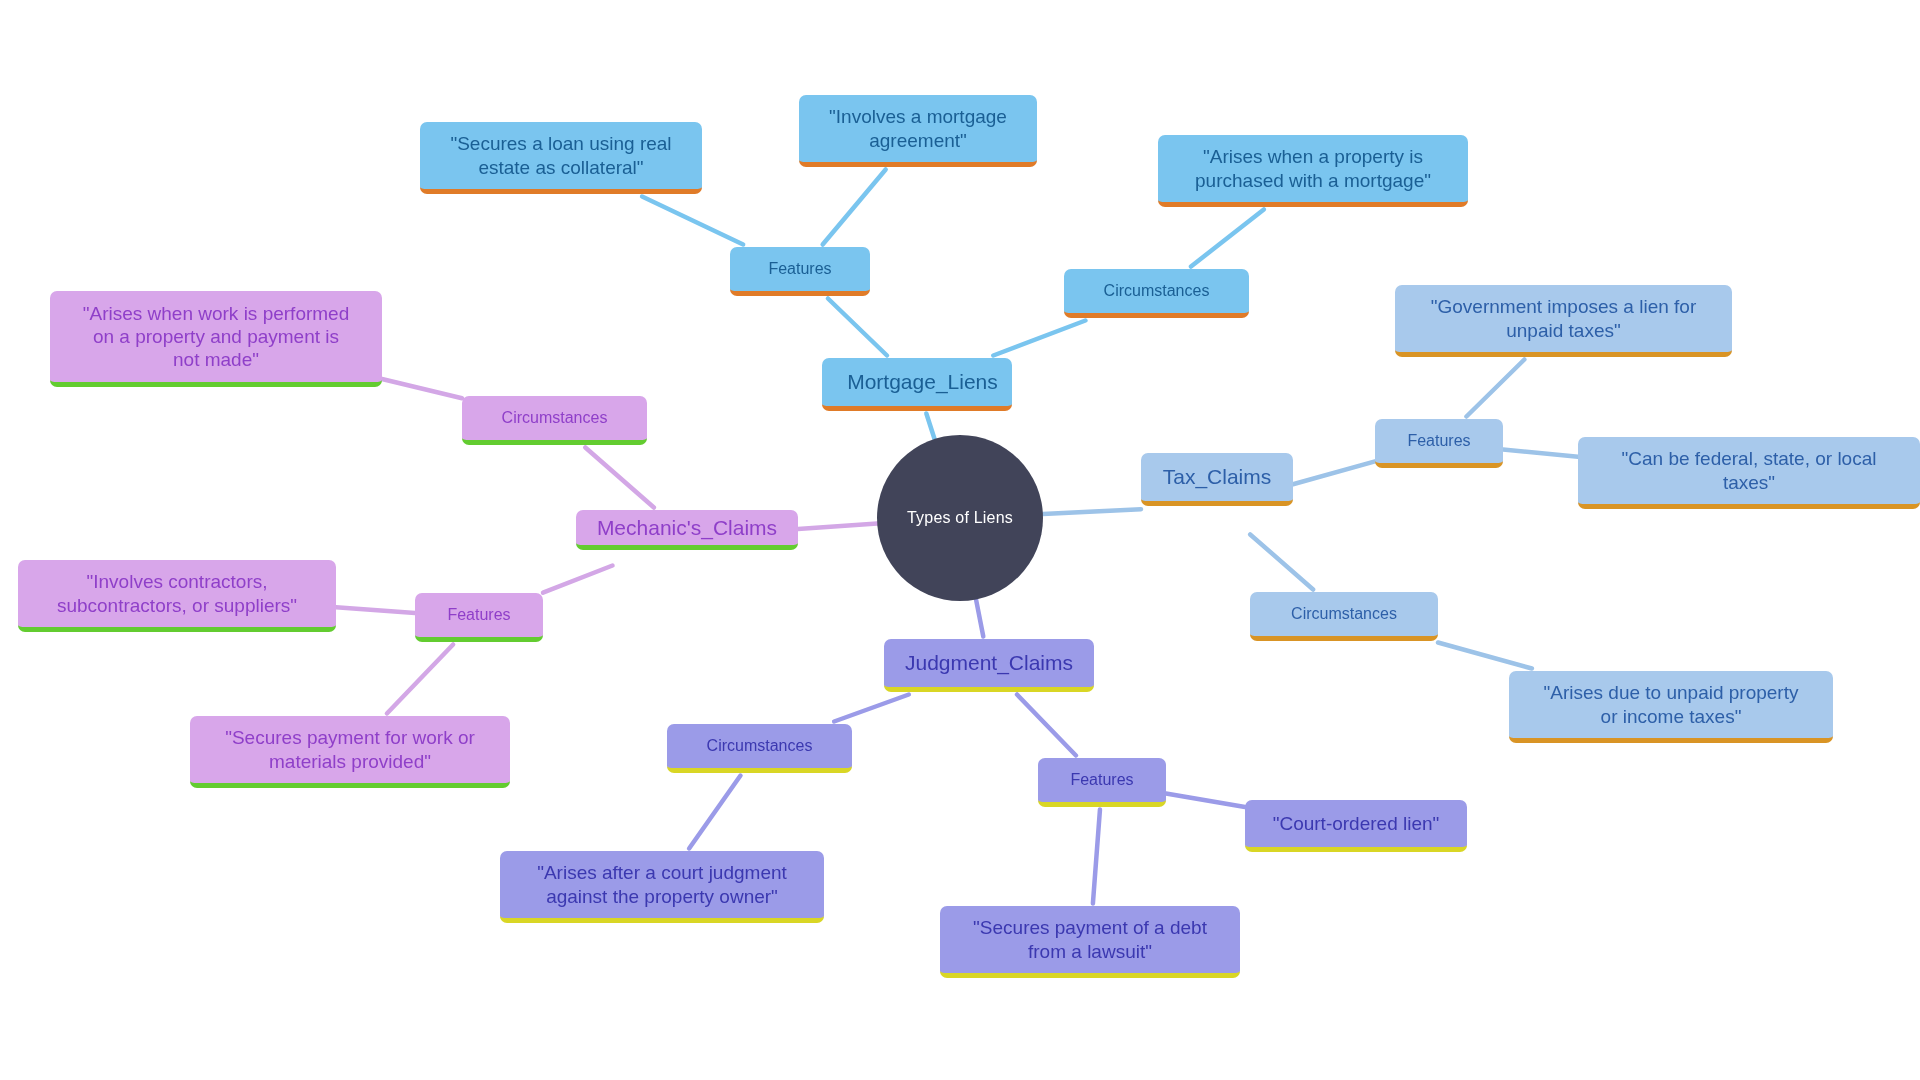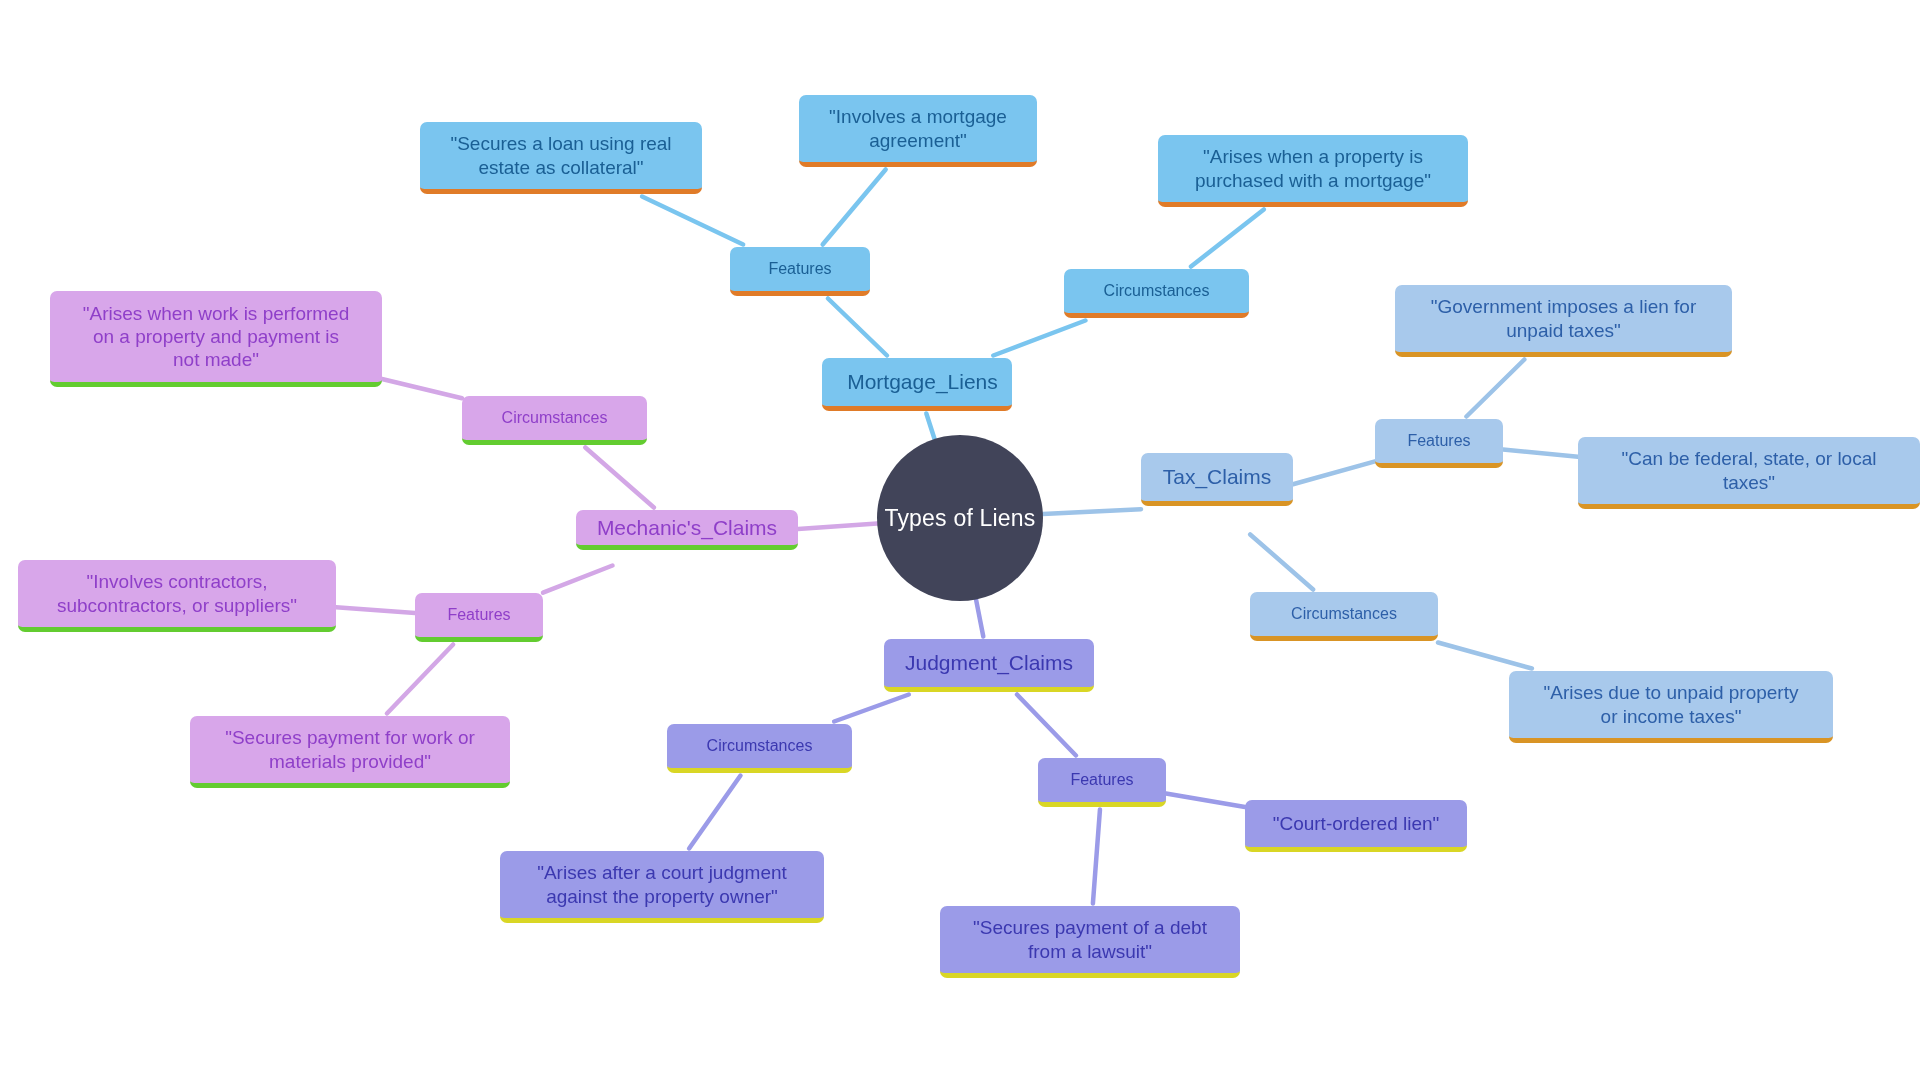--- a/index.html
+++ b/index.html
@@ -39,21 +39,21 @@
     user-select: none;
   }
   .node-root {
     position: absolute;
     border-radius: 50%;
     display: flex;
     align-items: center;
     justify-content: center;
     text-align: right;
     color: #ffffff;
-    font-size: 23px;
+    font-size: 16px;
     letter-spacing: .2px;
   }
   .node-branch { font-size: 21px; }
   .node-sub    { font-size: 16px; }
   .node-leaf   { font-size: 19px; }
 </style>
 </head>
 <body>
 
 <div id="mindmap-root">

